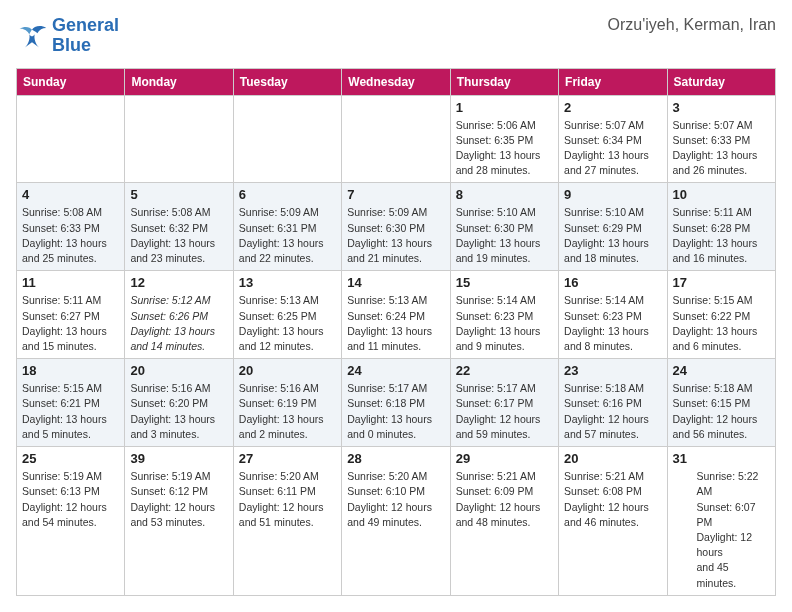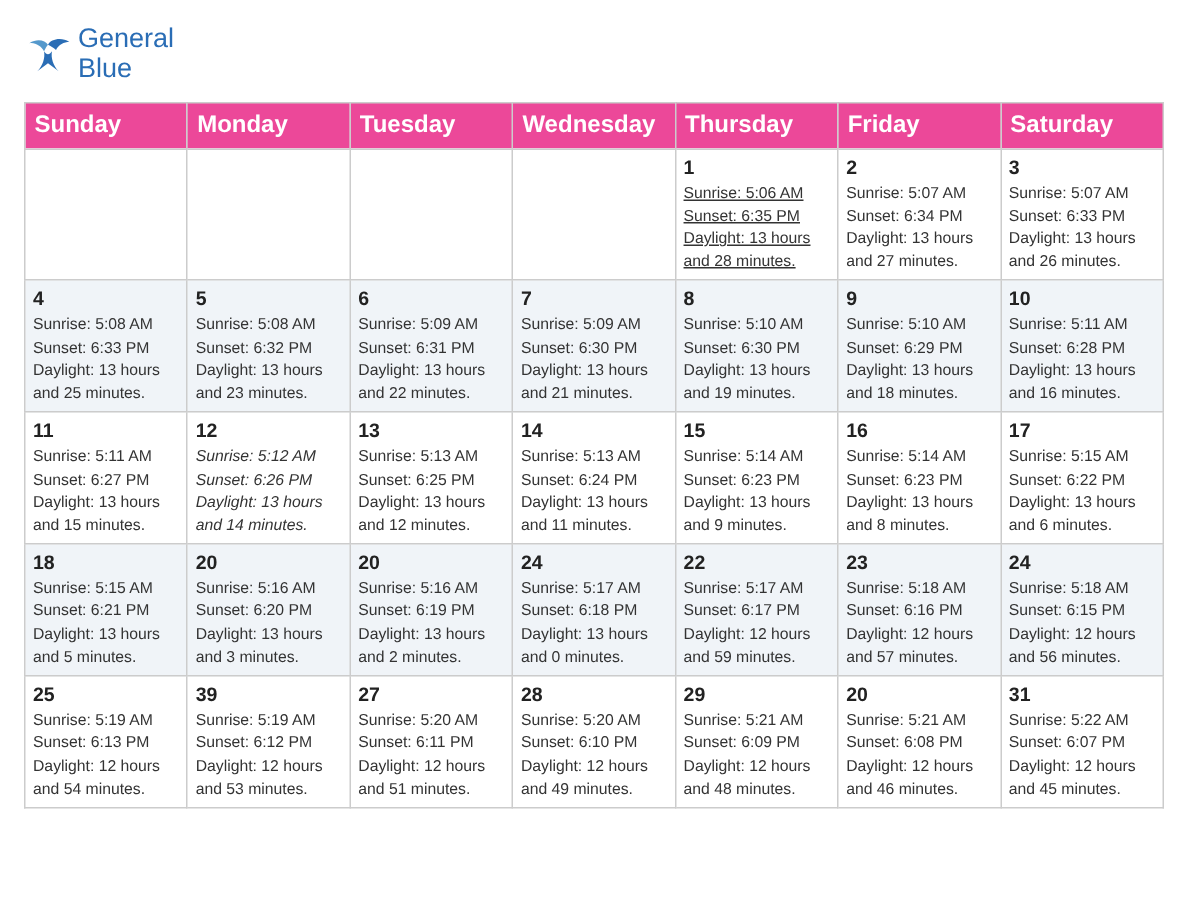--- a/index.html
+++ b/index.html
@@ -16,21 +16,21 @@
       align-items: flex-start;
       margin-bottom: 12px;
     }
     .logo {
       display: flex;
       align-items: center;
       gap: 4px;
     }
     .logo-text {
       font-size: 18px;
-      font-weight: normal;
+      font-weight: bold;
       color: #333;
       line-height: 1.1;
     }
     .logo-text span {
       color: #2a6db5;
     }
     .logo-bird {
       width: 32px;
       height: 28px;
     }
@@ -46,25 +46,25 @@
     .subtitle {
       font-size: 16px;
       color: #555;
     }
     table {
       width: 100%;
       border-collapse: collapse;
       font-size: 11px;
     }
     thead tr th {
-      background-color: #ec4899;
+      background-color: #be185d;
       color: #fff;
       text-align: left;
       padding: 6px 6px;
-      font-size: 16px;
+      font-size: 12px;
       font-weight: bold;
       border: 1px solid #ccc;
     }
     tbody tr td {
       border: 1px solid #ccc;
       padding: 4px 5px;
       vertical-align: top;
       height: 80px;
       width: 108px;
     }
@@ -99,20 +99,21 @@
       <path d="M18 8 C20 4, 28 2, 34 6 C30 6, 26 8, 24 12 C22 10, 20 9, 18 8Z" fill="#2a6db5"></path>
       <path d="M18 8 C16 5, 10 3, 4 7 C8 6, 13 9, 15 13 C16 11, 17 9, 18 8Z" fill="#5599cc"></path>
       <path d="M15 13 C16 18, 14 24, 10 28 L18 22 L26 28 C22 24, 20 18, 21 13 C19 16, 17 16, 15 13Z" fill="#2a6db5"></path>
     </svg>
     <div class="logo-text">
       <div><span>General</span></div>
       <div><span>Blue</span></div>
     </div>
   </div>
   <div class="title-block">
+    <div class="subtitle">Orzu'iyeh, Kerman, Iran</div>
   </div>
 </div>
 
 <table>
   <thead>
     <tr id="header-row">
         <th>Sunday</th>
         <th>Monday</th>
         <th>Tuesday</th>
         <th>Wednesday</th>
@@ -122,21 +123,21 @@
       </tr>
   </thead>
   <tbody id="calendar-body">
   <tr>
         <td class="empty-cell"></td>
         <td class="empty-cell"></td>
         <td class="empty-cell"></td>
         <td class="empty-cell"></td>
         <td>
           <span class="day-number">1</span>
-          <div class="day-content" style="white-space: pre-line; text-decoration: underline;">Sunrise: 5:06 AM
+          <div class="day-content" style="white-space: pre-line;">Sunrise: 5:06 AM
 Sunset: 6:35 PM
 Daylight: 13 hours
 and 28 minutes.</div>
         </td>
         <td>
           <span class="day-number">2</span>
           <div class="day-content" style="white-space: pre-line;">Sunrise: 5:07 AM
 Sunset: 6:34 PM
 Daylight: 13 hours
 and 27 minutes.</div>
@@ -340,20 +341,20 @@
         </td>
         <td>
           <span class="day-number">20</span>
           <div class="day-content" style="white-space: pre-line;">Sunrise: 5:21 AM
 Sunset: 6:08 PM
 Daylight: 12 hours
 and 46 minutes.</div>
         </td>
         <td>
           <span class="day-number">31</span>
-          <div class="day-content" style="white-space: pre-line;">Sunrise: 5:22 AM
+          <div class="day-content" style="white-space: pre-line; margin-left: 24px;">Sunrise: 5:22 AM
 Sunset: 6:07 PM
 Daylight: 12 hours
 and 45 minutes.</div>
         </td>
       </tr>
     </tbody>
 </table>
 
 </body></html>

